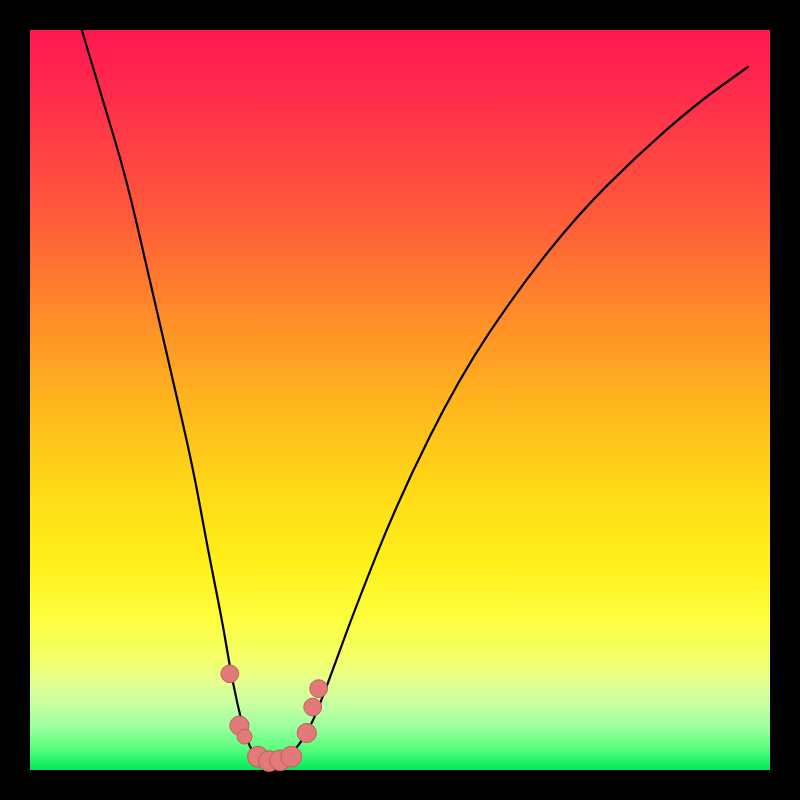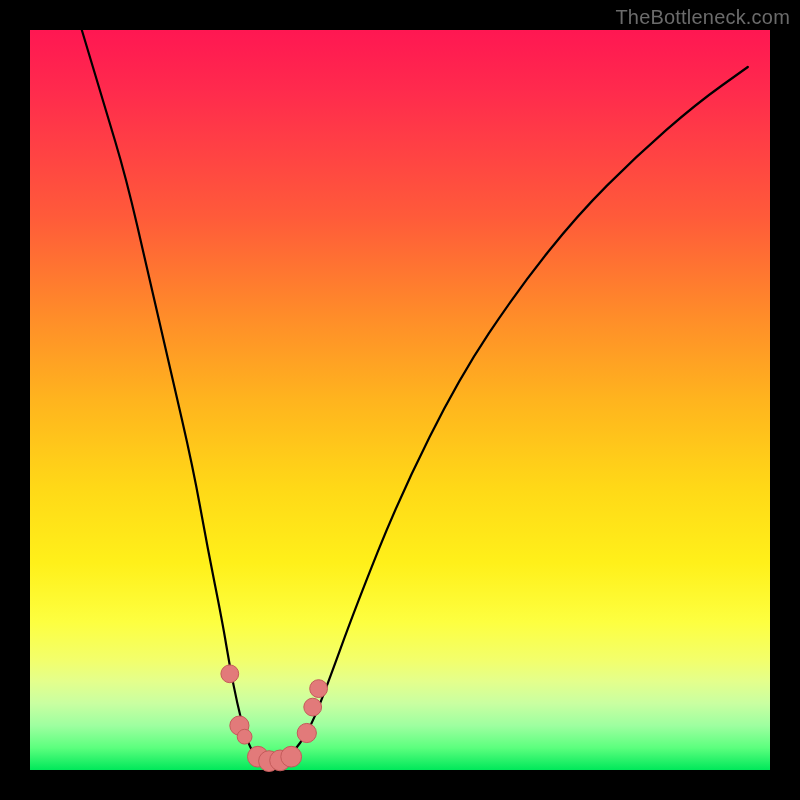--- a/index.html
+++ b/index.html
@@ -85,14 +85,13 @@
           <circle cx="227.9" cy="726.7" r="10.4" class="marker"></circle>
           <circle cx="239.0" cy="731.1" r="10.4" class="marker"></circle>
           <circle cx="250.1" cy="730.4" r="10.4" class="marker"></circle>
           <circle cx="261.2" cy="726.7" r="10.4" class="marker"></circle>
           <circle cx="276.8" cy="703.0" r="9.6" class="marker"></circle>
           <circle cx="282.7" cy="677.1" r="8.9" class="marker"></circle>
           <circle cx="288.6" cy="658.6" r="8.9" class="marker"></circle>
         </g>
     </svg>
   </div>
-  <div class="watermark">TheBottleneck.com</div>
 </div>
 
 </body></html>

